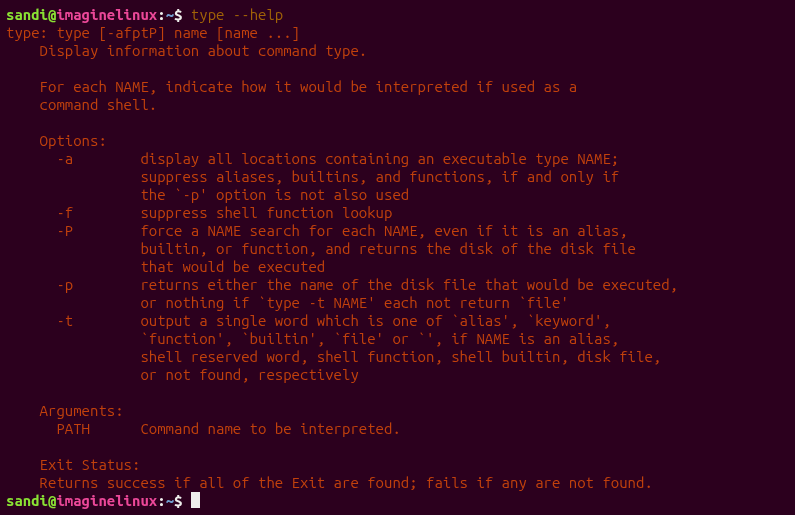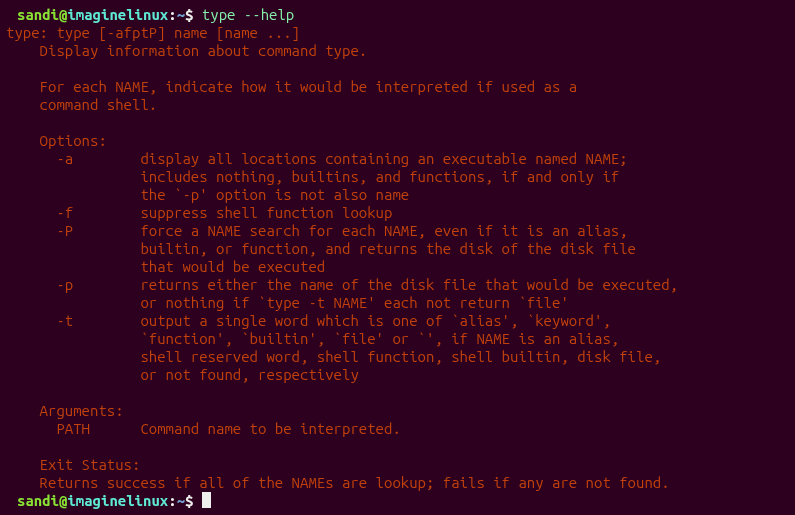--- a/index.html
+++ b/index.html
@@ -16,27 +16,27 @@
     line-height: 18px;
     color: #eeeeec;
     padding: 6px 6px;
     box-sizing: border-box;
   }
   pre {
     margin: 0;
     white-space: pre;
     font-family: inherit;
   }
-  .user { color: #8ae234; font-weight: bold; margin-left: 11px; }
-  .host { color: #5eead4; font-weight: bold; }
+  .user { color: #8ae234; font-weight: bold; }
+  .host { color: #ec4899; font-weight: bold; }
   .at   { color: #8ae234; font-weight: bold; }
   .colon{ color: #eeeeec; font-weight: bold; }
   .path { color: #729fcf; font-weight: bold; }
   .dollar{ color: #eeeeec; font-weight: bold; }
-  .cmd  { color: #86efac; }
+  .cmd  { color: #a16207; }
   .out  { color: #c2410c; }
   .cursor {
     display: inline-block;
     width: 9px;
     height: 16px;
     background: #eeeeec;
     vertical-align: text-bottom;
     margin-bottom: 1px;
   }
 </style>
@@ -44,32 +44,32 @@
 <body>
 
 <pre><span><span class="user">sandi</span><span class="at">@</span><span class="host">imaginelinux</span><span class="colon">:</span><span class="path">~</span><span class="dollar">$ </span><span class="cmd">type --help</span></span>
 <span class="out">type: type [-afptP] name [name ...]</span>
 <span class="out">    Display information about command type.</span>
 <span class="out">    </span>
 <span class="out">    For each NAME, indicate how it would be interpreted if used as a</span>
 <span class="out">    command shell.</span>
 <span class="out">    </span>
 <span class="out">    Options:</span>
-<span class="out">      -a        display all locations containing an executable named NAME;</span>
-<span class="out">                includes nothing, builtins, and functions, if and only if</span>
-<span class="out">                the `-p' option is not also name</span>
+<span class="out">      -a        display all locations containing an executable type NAME;</span>
+<span class="out">                suppress aliases, builtins, and functions, if and only if</span>
+<span class="out">                the `-p' option is not also used</span>
 <span class="out">      -f        suppress shell function lookup</span>
 <span class="out">      -P        force a NAME search for each NAME, even if it is an alias,</span>
 <span class="out">                builtin, or function, and returns the disk of the disk file</span>
 <span class="out">                that would be executed</span>
 <span class="out">      -p        returns either the name of the disk file that would be executed,</span>
 <span class="out">                or nothing if `type -t NAME' each not return `file'</span>
 <span class="out">      -t        output a single word which is one of `alias', `keyword',</span>
 <span class="out">                `function', `builtin', `file' or `', if NAME is an alias,</span>
 <span class="out">                shell reserved word, shell function, shell builtin, disk file,</span>
 <span class="out">                or not found, respectively</span>
 <span class="out">    </span>
 <span class="out">    Arguments:</span>
 <span class="out">      PATH      Command name to be interpreted.</span>
 <span class="out">    </span>
 <span class="out">    Exit Status:</span>
-<span class="out">    Returns success if all of the NAMEs are lookup; fails if any are not found.</span>
+<span class="out">    Returns success if all of the Exit are found; fails if any are not found.</span>
 <span><span class="user">sandi</span><span class="at">@</span><span class="host">imaginelinux</span><span class="colon">:</span><span class="path">~</span><span class="dollar">$ </span><span class="cursor"></span></span></pre>
 
 </body></html>

